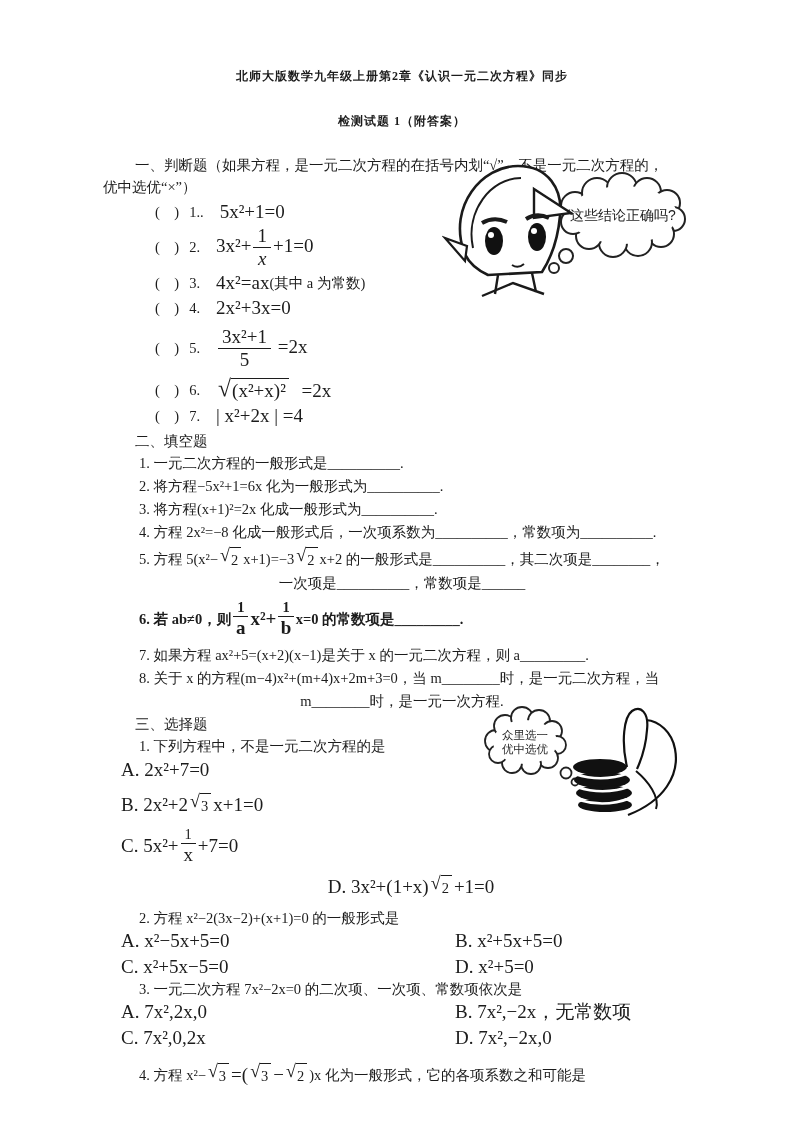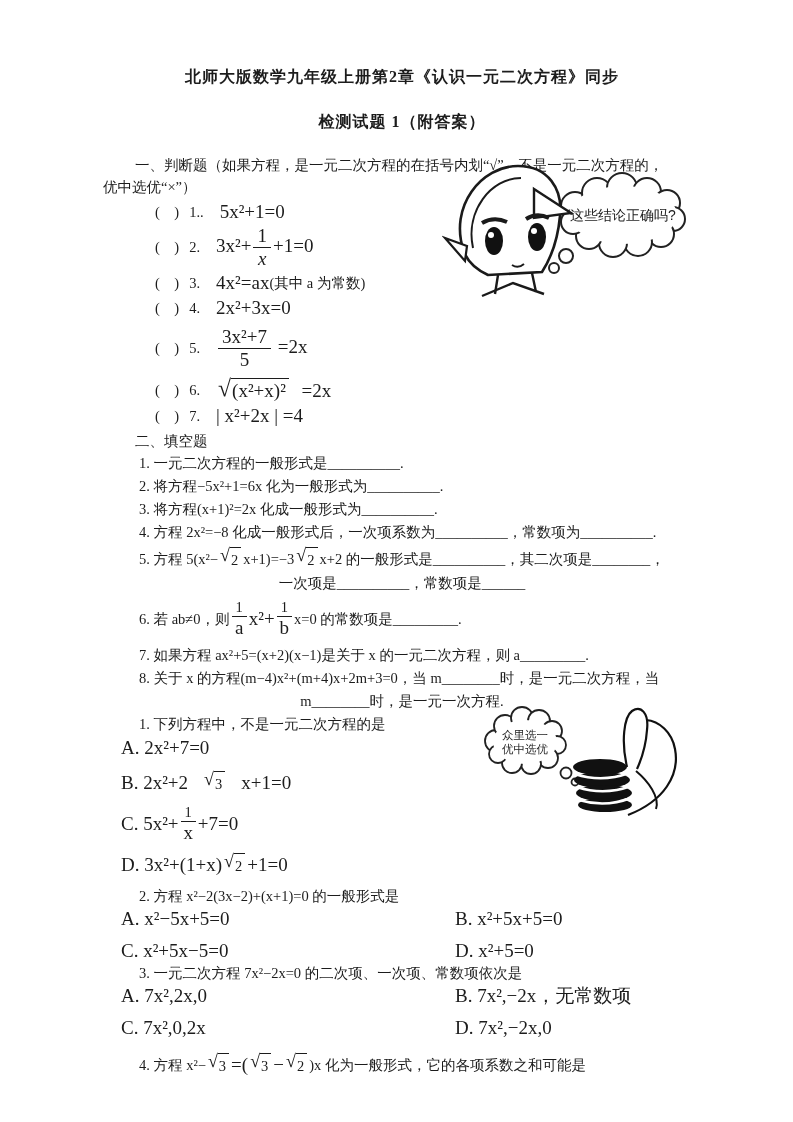--- a/index.html
+++ b/index.html
@@ -5,21 +5,21 @@
   html,body{margin:0;padding:0;background:#e9e9e9;}
   .page{
     position:relative; width:793px; height:1122px; margin:0 auto;
     background:#ffffff; box-sizing:border-box;
     padding:54px 92px 0 103px;
     color:#1c1c1c;
     font-family:"Liberation Serif","DejaVu Serif",serif;
     font-size:14.5px; line-height:22px;
     overflow:hidden;
   }
-  .title{ text-align:center; font-size:16px; font-weight:700; line-height:45px; letter-spacing:1px; margin:0 0 10px 0;}
+  .title{ text-align:center; font-size:12px; font-weight:700; line-height:45px; letter-spacing:1px; margin:0 0 10px 0;}
   .title .tline{display:block;}
   .sec-heading{ margin:0; }
   .indent{ text-indent:2.2em; }
   
   .tf-row{ display:flex; align-items:center; margin:3px 0 3px 52px; min-height:20px;}
   .bracket{ white-space:pre; }
   .tf-num{ margin-left:10px; white-space:pre;}
   .tf-f{ margin-left:16px; }
   .math{ font-size:19px; }
   .math .var{ font-style:italic; }
@@ -30,22 +30,22 @@
   
   .sqrt{ display:inline-flex; align-items:flex-start; margin:0 2px;}
   .sqrt::before{ content:"√"; font-size:1.25em; line-height:1; transform:translateY(-1px);}
   .sqrt .rad{ border-top:1.5px solid #1c1c1c; padding:1px 3px 0 1px; }
   
   .fi{ margin:0 0 1px 0; padding-left:36px;}
   .fi.cont{ padding-left:0;text-align:center; }
   .fi-flex{ display:flex; align-items:center; flex-wrap:wrap; }
   
   .opt{ margin:2px 0 2px 18px; display:flex; align-items:center;}
-  .opt-grid{ display:grid; grid-template-columns:334px 1fr; margin-left:18px; row-gap:10px;}
-  .gap-b{ margin-top:12px;gap:14px;} .gap-c{ margin-top:10px;} .gap-d{ margin-top:10px;}
+  .opt-grid{ display:grid; grid-template-columns:334px 1fr; margin-left:18px; row-gap:4px;}
+  .gap-b{ margin-top:12px;} .gap-c{ margin-top:10px;} .gap-d{ margin-top:10px;justify-content:center;}
   
   .illus{ position:absolute; }
   .illus-link{ left:442px; top:156px; width:250px; height:145px;}
   .illus-thumb{ left:478px; top:705px; width:208px; height:114px;}
   svg text{ font-family:"Liberation Sans","DejaVu Sans",sans-serif; fill:#1c1c1c;}
 </style>
 </head>
 <body>
 
 <div class="page">
@@ -82,21 +82,21 @@
   <div class="tf-row">
     <span class="bracket">(    )</span>
     <span class="tf-num">4.</span>
     <span class="tf-f math">2x²+3x=0</span>
   </div>
 
   <div class="tf-row" style="margin-top:8px;margin-bottom:8px;">
     <span class="bracket">(    )</span>
     <span class="tf-num">5.</span>
     <span class="tf-f math">
-      <span class="frac"><span class="top">3x²+7</span><span class="bot">5</span></span>
+      <span class="frac"><span class="top">3x²+1</span><span class="bot">5</span></span>
       <span>=2x</span>
     </span>
   </div>
 
   <div class="tf-row" style="margin-top:8px;">
     <span class="bracket">(    )</span>
     <span class="tf-num">6.</span>
     <span class="tf-f math">
       <span class="sqrt">
           <span class="rad">(x²+x)²</span>
@@ -123,38 +123,39 @@
         <span class="rad">2</span>
       </span>
       <span>x+1)=−3</span>
       <span class="sqrt">
         <span class="rad">2</span>
       </span>
       <span>x+2 的一般形式是__________，其二次项是________，</span>
   </p>
   <p class="fi cont">一次项是__________，常数项是______</p>
 
-  <p class="fi fi-flex" style="margin-top:6px;margin-bottom:6px;">
+  <p class="fi fi-flex" style="margin-top:6px;margin-bottom:6px;font-weight:bold;">
     <span>6. 若 ab≠0，则</span>
     <span class="frac">
         <span class="top">1</span>
         <span class="bot var math">a</span>
       </span>
       <span class="math">x²+</span>
       <span class="frac">
         <span class="top">1</span>
         <span class="bot var math">b</span>
       </span>
       <span>x=0 的常数项是_________.</span>
   </p>
 
   <p class="fi">7. 如果方程 ax²+5=(x+2)(x−1)是关于 x 的一元二次方程，则 a_________.</p>
   <p class="fi">8. 关于 x 的方程(m−4)x²+(m+4)x+2m+3=0，当 m________时，是一元二次方程，当</p>
   <p class="fi cont">m________时，是一元一次方程.</p>
 
+  <p class="sec-heading indent">三、选择题</p>
   <p class="fi">1. 下列方程中，不是一元二次方程的是</p>
 
   <div class="opt">
     <span class="math">A. 2x²+7=0</span>
   </div>
   <div class="opt gap-b">
     <span class="math">B. 2x²+2</span>
     <span class="sqrt">
         <span class="rad">3</span>
       </span>

